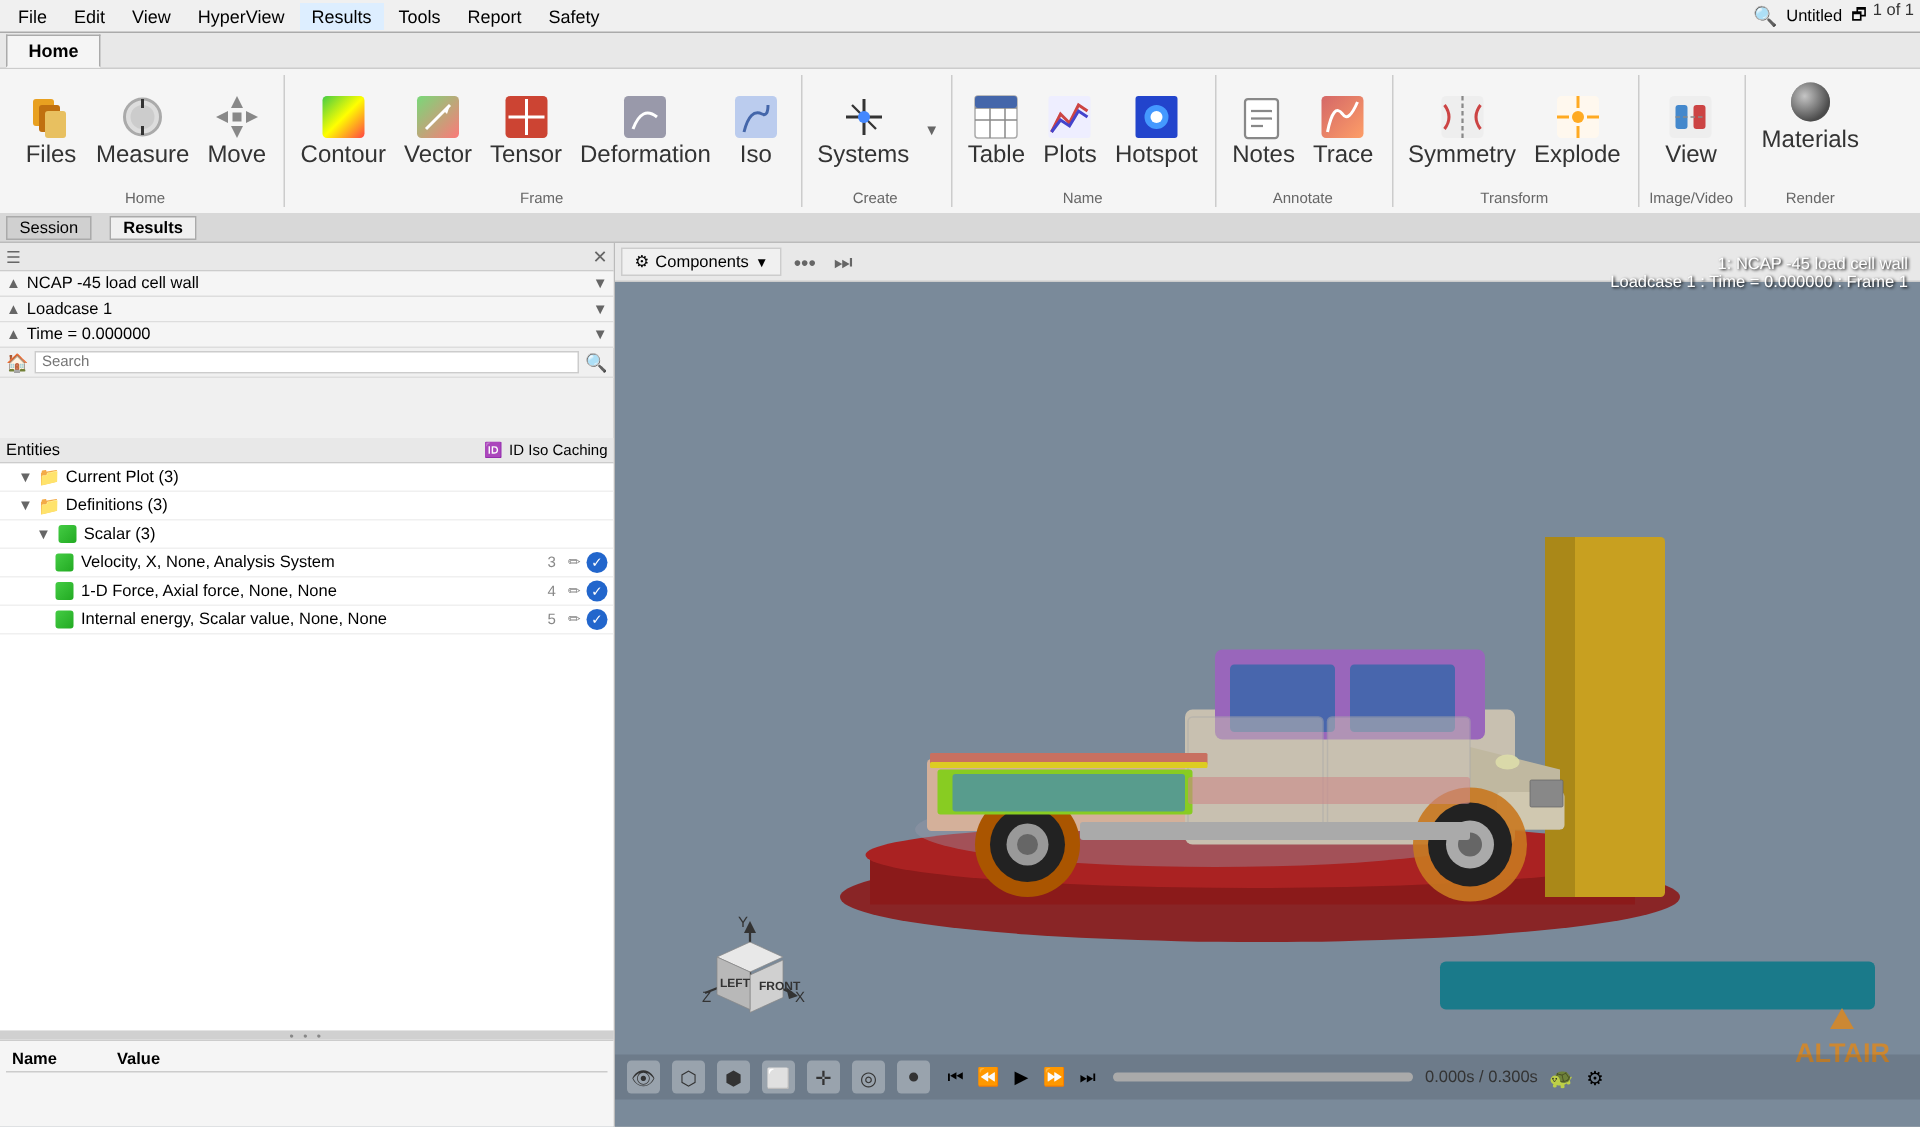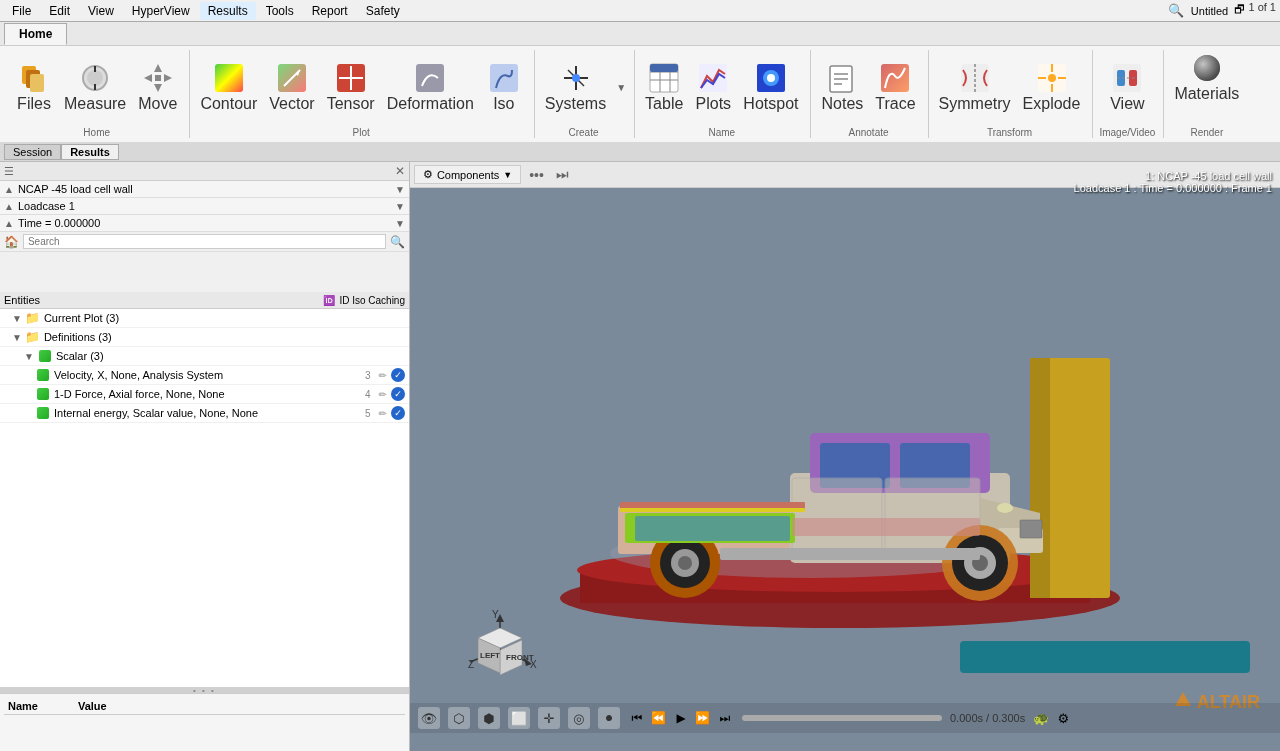--- a/index.html
+++ b/index.html
@@ -35,21 +35,21 @@
     .ribbon-btn {
       display: flex; flex-direction: column; align-items: center; cursor: pointer;
       padding: 2px 4px; border-radius: 3px; min-width: 44px;
     }
     .ribbon-btn .icon { width: 32px; height: 32px; display: flex; align-items: center; justify-content: center; }
     .ribbon-btn .label { font-size: 16px; text-align: center; color: #333; margin-top: 1px; white-space: nowrap; }
 
     
     .window-row {
       display: flex; align-items: center; background: #d8d8d8; height: 20px;
-      border-bottom: 1px solid #bbb; padding: 0 4px; gap: 0;
+      border-bottom: 1px solid #bbb; padding: 0 4px; gap: 12px;
     }
     .window-tab { padding: 1px 8px; font-size: 11px; cursor: pointer; background: #d0d0d0; border: 1px solid #aaa; }
     .window-tab.active { background: #f0f0f0; font-weight: bold; }
 
     
     .main-area { display: flex; height: calc(751px - 22px - 96px - 22px - 20px); }
 
     
     .sidebar {
       width: 410px; background: #f0f0f0; border-right: 1px solid #bbb;
@@ -112,21 +112,21 @@
       border-radius: 4px;
     }
     .tooltip-box h3 { font-size: 14px; margin-bottom: 8px; }
     .tooltip-box p { font-size: 12px; line-height: 1.5; }
 
     .playback-controls { display: flex; gap: 4px; align-items: center; }
     .play-btn { width: 18px; height: 18px; cursor: pointer; display: flex; align-items: center; justify-content: center; }
 
     .altair-logo {
       position: absolute; bottom: 40px; right: 20px;
-      color: #cc8833; font-size: 18px; font-weight: bold; display: flex; align-items: flex-start; gap: 6px;
+      color: #cc8833; font-size: 18px; font-weight: bold; display: flex; align-items: center; gap: 6px; flex-direction: column;
     }
     .altair-triangle { 
       width: 0; height: 0;
       border-left: 8px solid transparent;
       border-right: 8px solid transparent;
       border-bottom: 14px solid #cc8833;
     }
 
     
     .components-bar {
@@ -274,21 +274,21 @@
         <div class="ribbon-btn">
           <div class="icon">
             <svg width="32" height="32" viewBox="0 0 32 32">
               <rect x="2" y="2" width="28" height="28" rx="3" fill="#bbccee"></rect>
               <path d="M8,26 Q12,10 20,14 Q24,16 24,8" stroke="#4466aa" stroke-width="2" fill="none"></path>
             </svg>
           </div>
           <span class="label">Iso</span>
         </div>
       </div>
-      <div class="ribbon-group-label">Plot</div>
+      <div class="ribbon-group-label">Frame</div>
     </div>
 
     <div class="ribbon-group">
       <div class="ribbon-group-items">
         <div class="ribbon-btn">
           <div class="icon">
             <svg width="32" height="32" viewBox="0 0 32 32">
               <line x1="16" y1="4" x2="16" y2="28" stroke="#333" stroke-width="2"></line>
               <line x1="4" y1="16" x2="28" y2="16" stroke="#333" stroke-width="2"></line>
               <line x1="8" y1="8" x2="24" y2="24" stroke="#333" stroke-width="1.5"></line>

